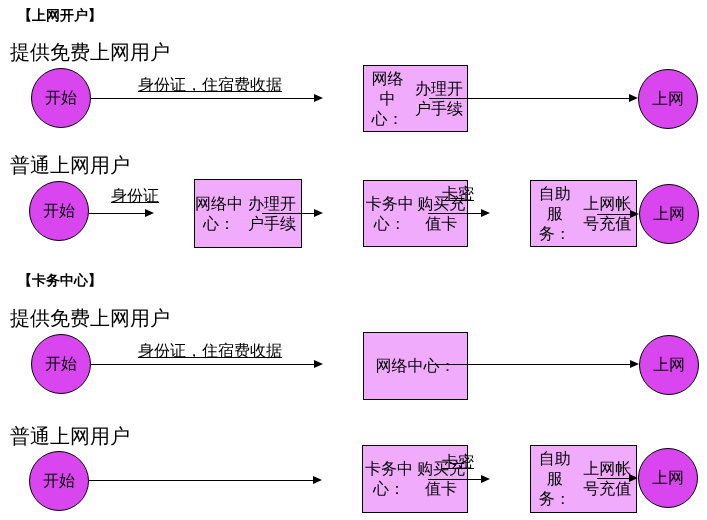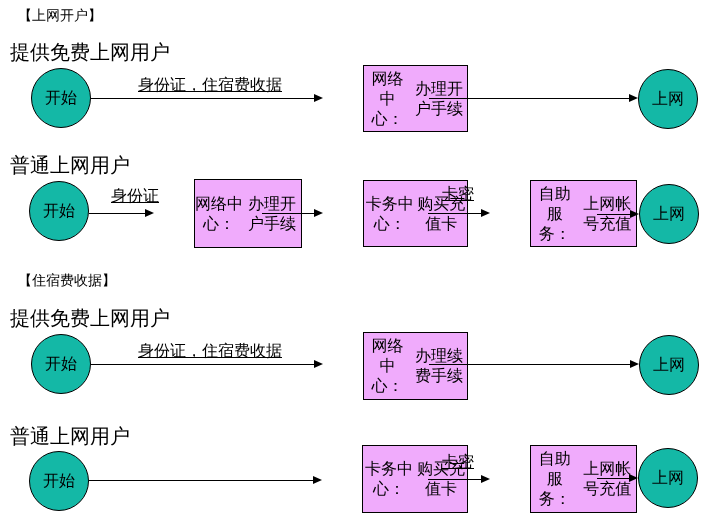--- a/index.html
+++ b/index.html
@@ -12,41 +12,41 @@
     width: 707px;
     height: 520px;
     background: #ffffff;
     color: #000000;
     font-family: "Liberation Sans", sans-serif;
     overflow: hidden;
   }
   .hdr {
     position: absolute;
     font-size: 14px;
-    font-weight: 400;
+    font-weight: 700;
     white-space: nowrap;
     letter-spacing: 0px;
   }
   .rowlbl {
     position: absolute;
     font-size: 20px;
     white-space: nowrap;
   }
   .circle {
     position: absolute;
     width: 60px;
     height: 60px;
     box-sizing: border-box;
     border: 1px solid #000000;
     border-radius: 50%;
     display: flex;
     align-items: center;
     justify-content: center;
     font-size: 16px;
-    background: #14b8a6;
+    background: #d946ef;
   }
   .pbox {
     position: absolute;
     box-sizing: border-box;
     border: 1px solid #000000;
     display: flex;
     align-items: center;
     justify-content: center;
     font-size: 16px;
     line-height: 20px;
@@ -124,32 +124,31 @@
 
   <div class="pbox" style="left:490px; top:180px; width:107px; height:67px;">
     <div>自助服务：</div>
     <div>上网帐号充值</div>
   </div>
 
   <div class="arrow" style="left:597px; top:214px; width:33px;"></div>
 
   <div class="circle" style="left:639px; top:184px;">上网</div>
 
-  <div class="hdr" style="left:18px; top:272px;">【住宿费收据】</div>
+  <div class="hdr" style="left:18px; top:272px;">【卡务中心】</div>
 
   <div class="rowlbl" style="left:10px; top:305px;">提供免费上网用户</div>
 
   <div class="circle" style="left:31px; top:334px;">开始</div>
 
   <div class="arrow" style="left:91px; top:364px; width:223px;"></div>
   <div class="alabel" style="left:138px; top:341px;">身份证，住宿费收据</div>
 
   <div class="pbox" style="left:323px; top:332px; width:105px; height:68px;">
     <div>网络中心：</div>
-    <div>办理续费手续</div>
   </div>
 
   <div class="arrow" style="left:429px; top:364px; width:201px;"></div>
 
   <div class="circle" style="left:639px; top:335px;">上网</div>
 
   <div class="rowlbl" style="left:10px; top:423px;">普通上网用户</div>
 
   <div class="circle" style="left:29px; top:451px;">开始</div>
 

